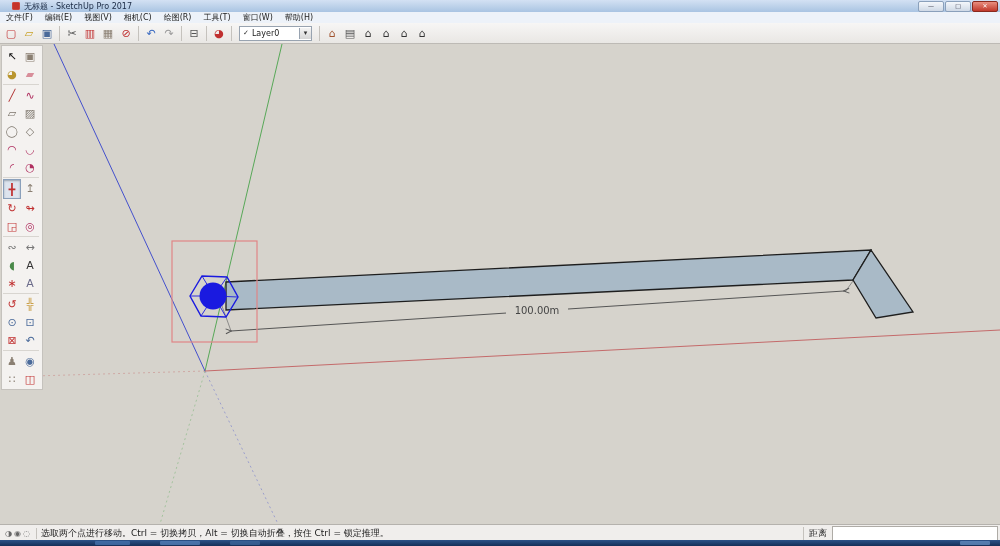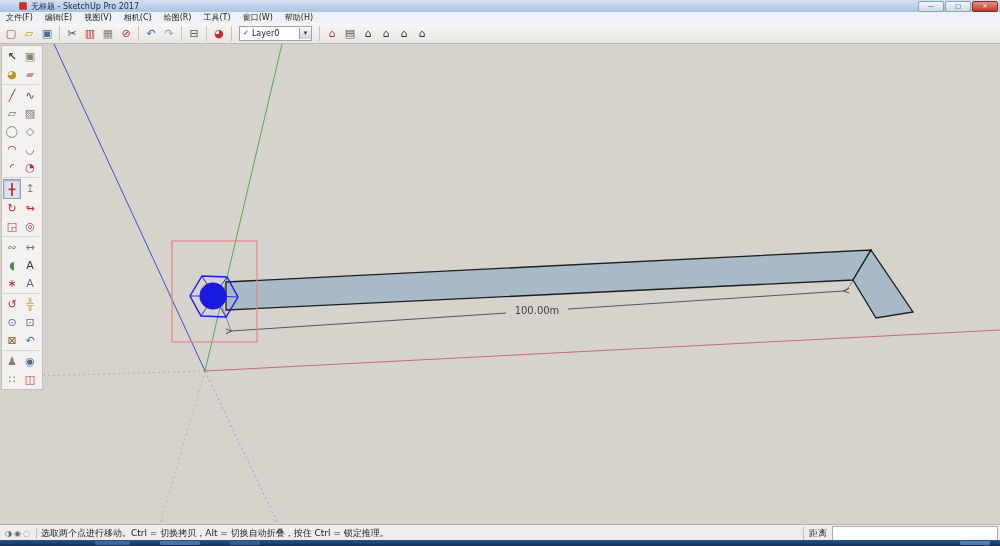--- a/index.html
+++ b/index.html
@@ -1,21 +1,21 @@
 <!DOCTYPE html>
 <html><head>
 <meta charset="utf-8">
 <style>
   html,body{margin:0;padding:0}
   body{width:1000px;height:546px;position:relative;overflow:hidden;
        font-family:"DejaVu Sans","Liberation Sans",sans-serif;background:#d6d3cc}
   
   .titlebar{position:absolute;top:0;left:0;right:0;height:12px;
     background:linear-gradient(#d3e1f3,#a9c4e2);border-bottom:1px solid #7f9ec0;
-    display:flex;align-items:center;padding-left:19px;font-size:8px;color:#1a2a44;white-space:nowrap}
+    display:flex;align-items:center;padding-left:12px;font-size:8px;color:#1a2a44;white-space:nowrap}
   .app-icon{width:8px;height:8px;background:#c5342b;border-radius:1px;margin-right:4px;flex:0 0 auto;
     box-shadow:inset 0 0 1px #fff}
   .win-controls{position:absolute;right:2px;top:1px;display:flex;gap:1px}
   .win-btn{width:24px;height:9px;font-size:6px;line-height:8px;text-align:center;
     background:linear-gradient(#f4f7fb,#cfd9e6);border:1px solid #8aa0bb;border-radius:2px;color:#334}
   .win-btn.close{background:linear-gradient(#e98e7f,#c0392b);color:#fff;border-color:#8a2a1e}
   .menubar{position:absolute;top:12px;left:0;right:0;height:11px;background:#edf2f9;
     border-bottom:1px solid #cbd6e4;display:flex;align-items:flex-end;font-size:8px;color:#222}
   .menu-item{padding:0 6px;line-height:11px}
   

